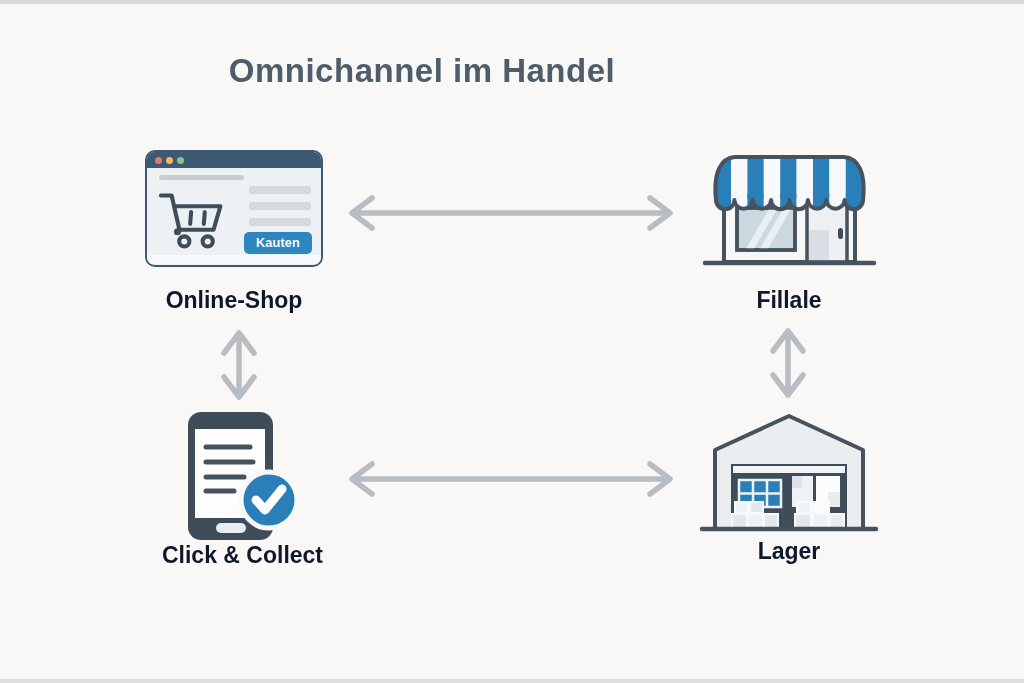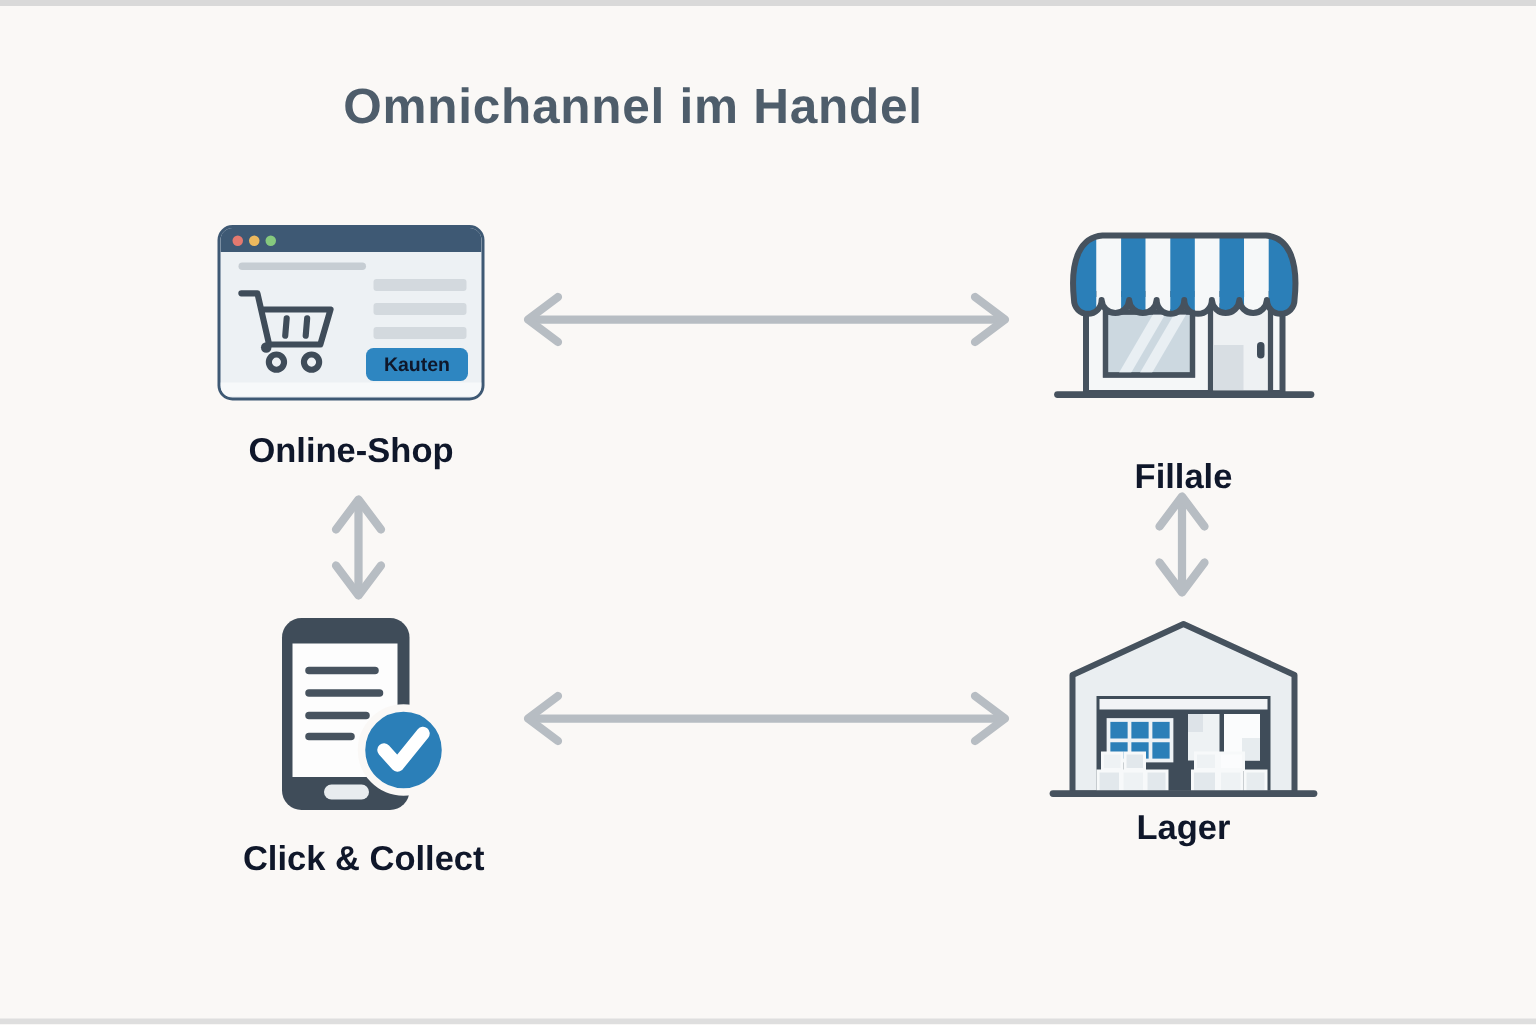--- a/index.html
+++ b/index.html
@@ -34,21 +34,21 @@
   }
   .btitle{height:16px;background:#3e5974;display:flex;align-items:center;padding-left:8px;gap:4px;}
   .bdot{width:7px;height:7px;border-radius:50%;}
   .bdot.r{background:#e4796f;}.bdot.y{background:#edb95e;}.bdot.g{background:#86c97e;}
   .bbody{position:relative;height:96px;}
   .url-line{position:absolute;top:7px;left:12px;width:85px;height:5px;border-radius:3px;background:#c6cdd3;}
   .txt-line{position:absolute;left:102px;width:62px;height:8px;border-radius:2px;background:#d3d9de;}
   .tl1{top:18px;}.tl2{top:34px;}.tl3{top:50px;}
   .bottom-strip{position:absolute;bottom:0;left:0;width:100%;height:9px;background:#f7f9fa;}
   .buy-btn{
-    position:absolute;right:9px;bottom:10px;background:#2e86c1;color:#0f172a;
+    position:absolute;right:9px;bottom:10px;background:#2e86c1;color:#ffffff;
     font-size:13px;font-weight:700;padding:3px 12px;border-radius:5px;line-height:16px;margin-left:34px;
   }
   .cart-svg{position:absolute;left:10px;top:16px;}
 
   .arrow{position:absolute;}
 </style>
 </head>
 <body>
 
 <div id="canvas">
@@ -132,40 +132,40 @@
         </g>
         <path d="M14,54 C11,26 19,12 33,11 L142,11 C156,12 164,26 161,54
                  A9.19 9.19 0 0 1 142.6,54 A9.19 9.19 0 0 1 124.25,54
                  A9.19 9.19 0 0 1 105.9,54 A9.19 9.19 0 0 1 87.5,54
                  A9.19 9.19 0 0 1 69.1,54 A9.19 9.19 0 0 1 50.75,54
                  A9.19 9.19 0 0 1 32.4,54 A9.19 9.19 0 0 1 14,54 Z" fill="none" stroke="#46525e" stroke-width="4" stroke-linejoin="round"></path>
       </g>
 
       <line x1="3" y1="117" x2="172" y2="117" stroke="#46525e" stroke-width="4.5" stroke-linecap="round"></line>
     </svg>
-    <div class="node-label" style="margin-top:34px;">Fillale</div>
+    <div class="node-label" style="margin-top:17px;">Fillale</div>
   </div>
 
   <div class="node" style="left:135px;top:410px;width:215px;">
     <svg width="115" height="132" viewBox="0 0 115 132">
       <rect x="3" y="2" width="85" height="128" rx="13" fill="#3f4c59"></rect>
       <rect x="10" y="19" width="70" height="89" fill="#fdfdfd"></rect>
       <g stroke="#47535f" stroke-width="5" stroke-linecap="round">
         <path d="M21,37 L65,37"></path>
         <path d="M21,52 L68,52"></path>
         <path d="M21,67 L59,67"></path>
         <path d="M21,81 L49,81"></path>
       </g>
       <rect x="31" y="113" width="30" height="10" rx="5" fill="#e8ecef"></rect>
       <g>
         <circle cx="84" cy="90" r="28" fill="#2b7fb8" stroke="#faf8f6" stroke-width="5"></circle>
         <path d="M71,90 L80,100 L97,79" fill="none" stroke="#ffffff" stroke-width="9" stroke-linecap="round" stroke-linejoin="round"></path>
       </g>
     </svg>
-    <div class="node-label" style="margin-top:17px;">Click &amp; Collect</div>
+    <div class="node-label" style="">Click &amp; Collect</div>
   </div>
 
   <div class="node" style="left:699px;top:408px;width:180px;">
     <svg width="180" height="130" viewBox="0 0 180 130">
       <path d="M16,121 L16,42 L90,8 L164,42 L164,121 Z" fill="#eaeef1" stroke="#46525e" stroke-width="4" stroke-linejoin="round"></path>
       <rect x="32" y="56" width="116" height="63" fill="#3f4c59"></rect>
       <rect x="34" y="58" width="112" height="7" fill="#f2f4f6"></rect>
 
       <g>
         <rect x="40" y="72" width="42" height="27" fill="#2b7fb8" stroke="#eef2f5" stroke-width="2.5"></rect>

